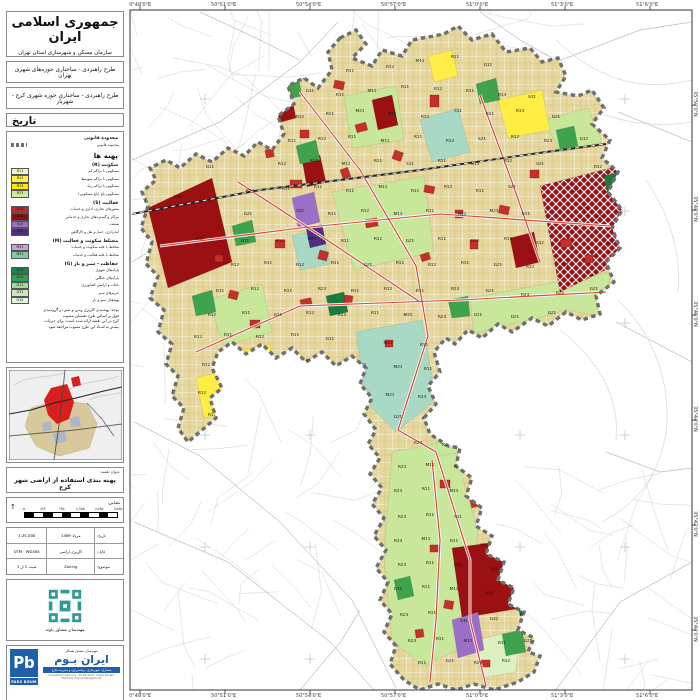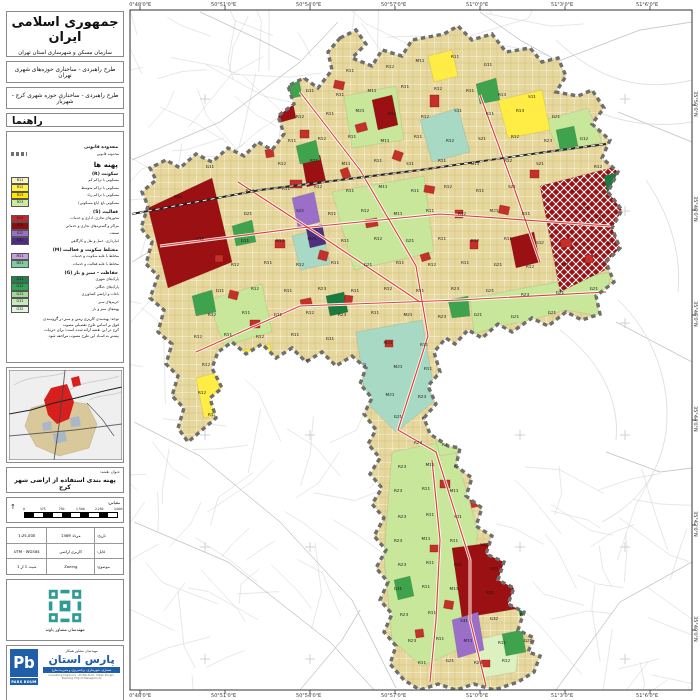--- a/index.html
+++ b/index.html
@@ -13,21 +13,21 @@
   .sidebar{position:absolute;left:0;top:0;width:129px;height:700px;background:#FFF;
            padding:11px 5px 4px 6px;box-sizing:border-box;display:flex;flex-direction:column;gap:4px;}
   .box{border:1px solid #8A8A8A;background:#FFF;box-sizing:border-box;flex:none;overflow:hidden;}
   .hdr{height:46px;display:flex;flex-direction:column;justify-content:center;gap:5px;text-align:center;}
   .hdr .l1{font-size:13px;font-weight:bold;color:#111;}
   .hdr .l2{font-size:5.5px;color:#111;}
   .tbox{height:22px;display:flex;align-items:center;justify-content:center;text-align:center;
         font-size:5.8px;color:#111;padding:1px;}
   .leg-title{height:14px;display:flex;align-items:center;justify-content:flex-end;
              font-size:10px;font-weight:bold;padding:0 5px;color:#111;}
-  .leg-body{height:232px;padding:10px 4px;font-size:4px;color:#111;}
+  .leg-body{height:232px;padding:1px 4px;font-size:4px;color:#111;}
   .sec-t{font-size:4.6px;font-weight:bold;text-align:right;margin:2px 1px 1px 0;}
   .zones-t{font-size:7px;font-weight:bold;text-align:right;margin:3px 1px 2px 0;}
   .li{display:flex;flex-direction:row-reverse;align-items:center;gap:3px;height:7.5px;}
   .sw{width:16px;height:5.5px;border:0.5px solid #555;flex:none;display:flex;align-items:center;
       justify-content:center;font-size:3.4px;color:#111;line-height:1;}
   .lbl{font-size:3.6px;text-align:right;flex:1;white-space:nowrap;overflow:hidden;}
   .bnd-sw{width:16px;height:4px;flex:none;background:repeating-linear-gradient(90deg,#6F6F6F 0 3px,#fff 3px 5px);}
   .note{margin-top:3px;font-size:3.8px;line-height:1.45;text-align:right;color:#111;}
   .inset{height:96px;padding:2px;}
   .maptitle{height:26px;padding:1px 3px;}
@@ -595,21 +595,21 @@
   <aside class="sidebar">
 
     <div class="box hdr">
       <div class="l1">جمهوری اسلامی ایران</div>
       <div class="l2">سازمان مسکن و شهرسازی استان تهران</div>
     </div>
 
     <div class="box tbox" dir="rtl">طرح راهبردی - ساختاری حوزه‌های شهری تهران</div>
     <div class="box tbox" dir="rtl">طرح راهبردی - ساختاری حوزه شهری کرج - شهریار</div>
 
-    <div class="box leg-title" dir="rtl">راهنما</div>
+    <div class="box leg-title" dir="rtl">تاریخ</div>
 
     <div class="box leg-body" dir="rtl">
       <div class="sec-t">محدوده قانونی</div>
       <div class="li">
         <span class="bnd-sw"></span>
         <span class="lbl">محدوده قانونی</span>
       </div>
       <div class="zones-t">پهنه ها</div>
       <div id="legend-groups">
           <div class="sec-t">سکونت (R)</div>
@@ -777,20 +777,20 @@
       <div class="cap" dir="rtl">مهندسان مشاور باوند</div>
     </div>
 
     <div class="box pars">
       <div class="pb-col">
         <div class="pb-sq">Pb</div>
         <div class="pb-strip">PARS BOUM</div>
       </div>
       <div class="pars-col">
         <div class="pars-cap" dir="rtl">مهندسان مشاور همکار</div>
-        <div class="pars-name" dir="rtl">پارس استان</div>
+        <div class="pars-name" dir="rtl">ایران بـوم</div>
         <div class="pars-strip" dir="rtl">معماری، شهرسازی، برنامه‌ریزی و مدیریت طرح</div>
         <div class="pars-en">Consulting Engineers . Architecture, Urban Design, Planning, Project Management</div>
       </div>
     </div>
 
   </aside>
 </div>
 
 </body></html>

